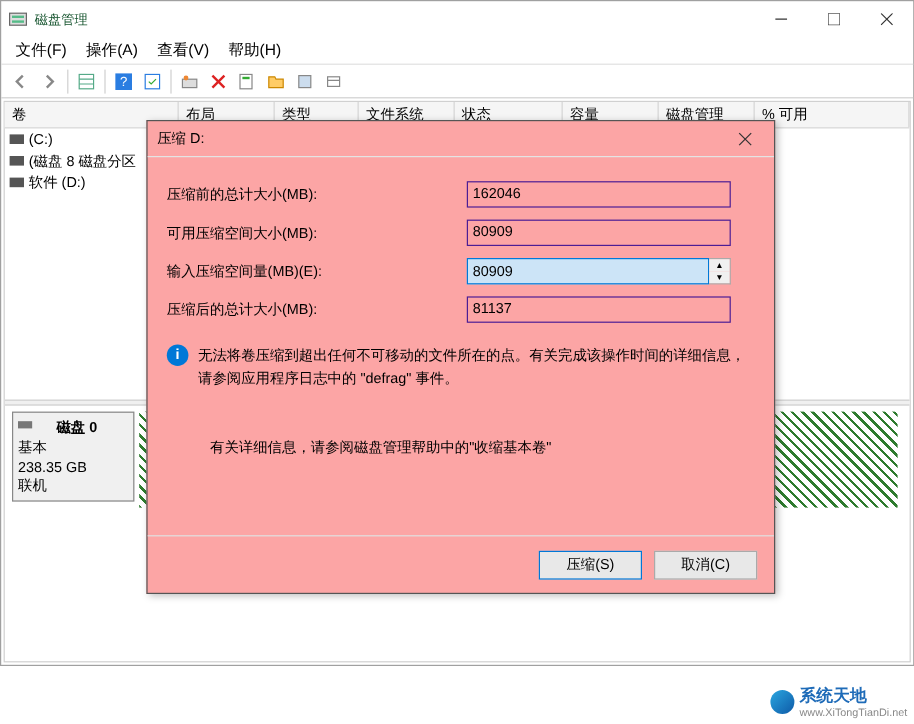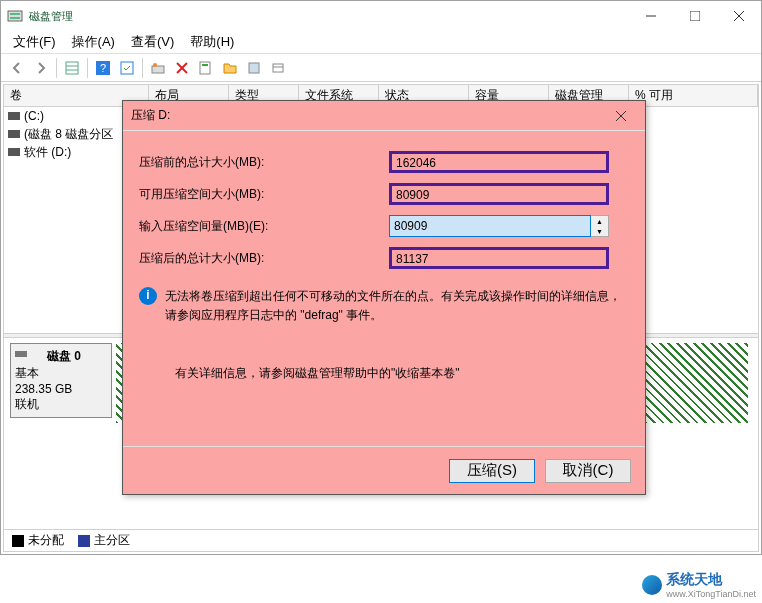--- a/index.html
+++ b/index.html
@@ -37,30 +37,30 @@
 .lgbox { width: 12px; height: 12px; }
 .lg-black { background: #000; }
 .lg-blue { background: #2b3e9b; }
 .dialog { position: absolute; left: 122px; top: 100px; width: 524px; height: 395px; background: #fca5a5; border: 1px solid #555; box-shadow: 2px 2px 6px rgba(0,0,0,.25); display: flex; flex-direction: column; }
 .dlgtitle { height: 30px; display: flex; align-items: center; padding: 0 8px; border-bottom: 1px solid #e4e4e4; }
 .dlgtitle-text { font-size: 12px; flex: 1; }
 .closebtn { width: 32px; height: 28px; display: flex; align-items: center; justify-content: center; }
 .dlgbody { flex: 1; padding: 10px 16px; font-size: 12px; }
 .frow { display: flex; align-items: center; margin: 10px 0; }
 .flabel { width: 250px; }
-.fval { width: 220px; border: 3px solid #4c1d95; padding: 2px 4px; height: 22px; font-size: 12px; }
+.fval { width: 220px; border: 1px solid #4c1d95; padding: 2px 4px; height: 22px; font-size: 12px; }
 .fspin { display: flex; width: 220px; }
 .fspin input { flex: 1; border: 1px solid #0078d7; padding: 2px 4px; height: 22px; font-size: 12px; background: #cce4f7; }
 .spinbtns { width: 18px; display: flex; flex-direction: column; border: 1px solid #aaa; border-left: none; }
 .spinbtn { flex: 1; display: flex; align-items: center; justify-content: center; font-size: 7px; background: #f0f0f0; }
 .info { display: flex; gap: 8px; margin-top: 18px; line-height: 1.6; }
 .infoicon { width: 18px; height: 18px; border-radius: 50%; background: #0078d7; color: #fff; display: flex; align-items: center; justify-content: center; font-size: 12px; font-weight: bold; flex-shrink: 0; }
 .info2 { margin-top: 40px; margin-left: 36px; }
 .dlgbtns { height: 48px; border-top: 1px solid #e0e0e0; display: flex; justify-content: flex-end; align-items: center; padding: 0 14px; gap: 10px; }
-.dbtn { width: 86px; height: 24px; border: 1px solid #aaa; background: #e8e8e8; font-size: 15px; display: flex; align-items: center; justify-content: center; }
+.dbtn { width: 86px; height: 24px; border: 1px solid #aaa; background: #e8e8e8; font-size: 12px; display: flex; align-items: center; justify-content: center; }
 .dbtn.primary { border: 1px solid #0078d7; }
 .watermark { position: absolute; right: 6px; bottom: 4px; display: flex; align-items: center; gap: 4px; font-size: 11px; color: #1e6bb8; }
 .watermark .wmicon { width: 20px; height: 20px; border-radius: 50%; background: linear-gradient(135deg,#2aa6e0,#0e5aa7); }
 .watermark .cn { font-weight: bold; font-size: 14px; }
 .watermark .en { font-size: 9px; color: #888; display: block; }
 </style>
 </head>
 <body>
 
 <div class="window">
@@ -207,30 +207,20 @@
         <div>238.35 GB</div>
         <div>联机</div>
       </div>
       <div class="stripes">
         <div class="stripe st-hatch" style="width:20px"></div>
         <div class="stripe st-blue"></div>
         <div class="stripe st-hatch"></div>
       </div>
     </div>
 
-    <div class="legend">
-      <div class="lg">
-          <div class="lgbox lg-black"></div>
-          <span>未分配</span>
-        </div>
-      <div class="lg">
-          <div class="lgbox lg-blue"></div>
-          <span>主分区</span>
-        </div>
-    </div>
   </div>
 </div>
 
 <div class="dialog">
   <div class="dlgtitle">
     <span class="dlgtitle-text">压缩 D:</span>
     <div class="closebtn">
         <svg width="12" height="12" viewBox="0 0 12 12">
           <line x1="1" y1="1" x2="11" y2="11" stroke="#333"></line>
           <line x1="11" y1="1" x2="1" y2="11" stroke="#333"></line>

